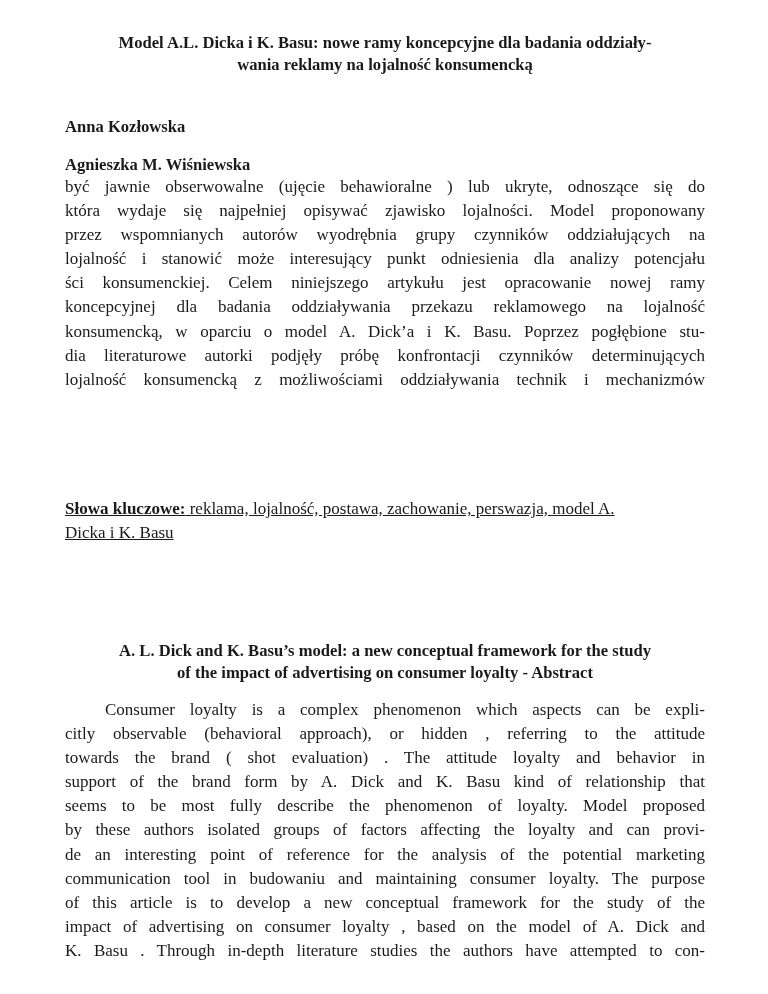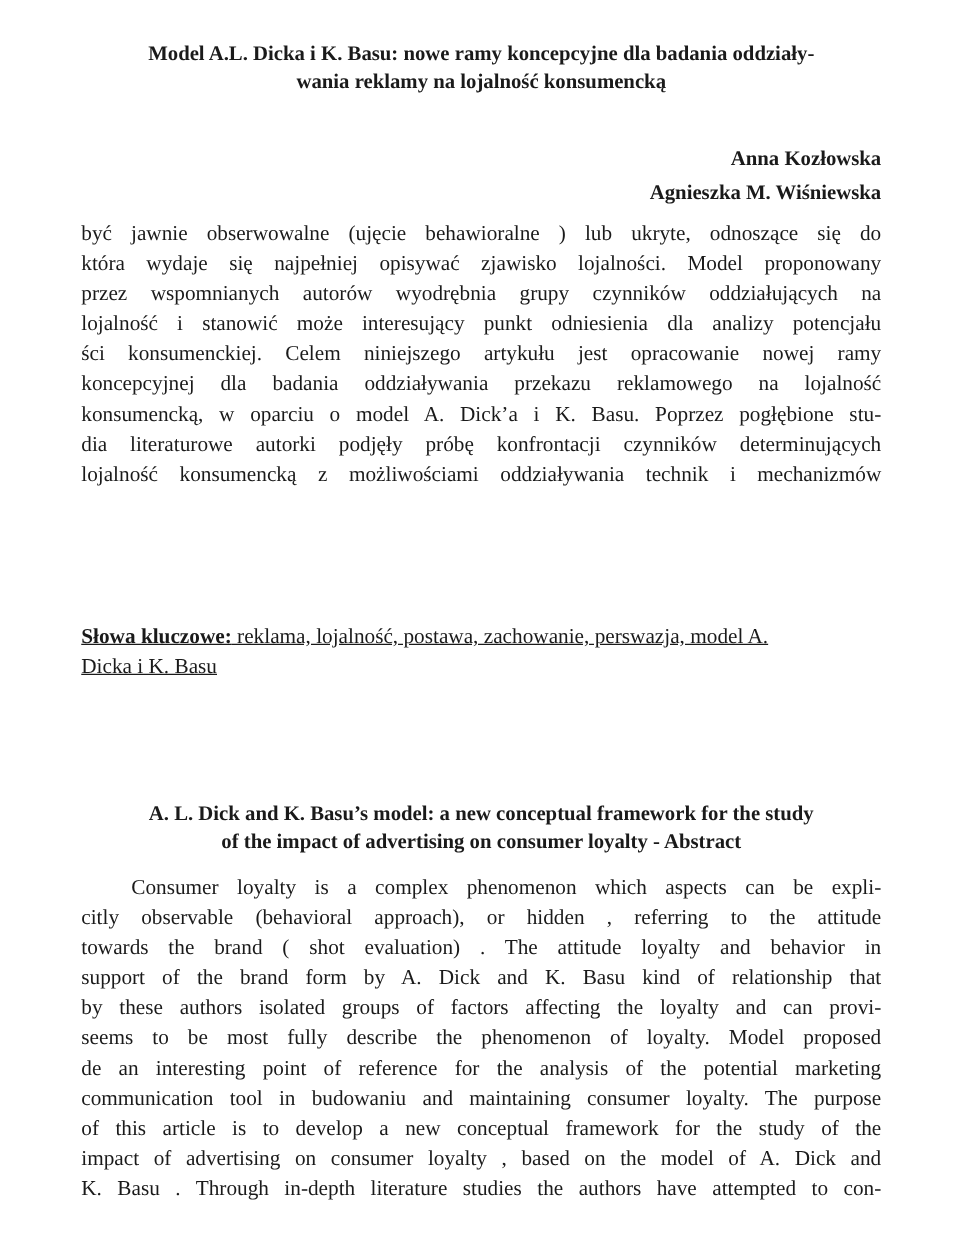--- a/index.html
+++ b/index.html
@@ -8,21 +8,21 @@
       font-family: "Liberation Serif", "DejaVu Serif", serif;
       color: #1a1a1a;
     }
     .page { position: absolute; left: 65px; top: 0; width: 640px; }
     .title {
       position: absolute; left: 0; width: 640px; text-align: center;
       font-weight: bold; font-size: 16.6px; line-height: 22px; margin: 0;
     }
     .title span { display: block; }
     .author {
-      position: absolute; left: 0; width: 640px; text-align: right;
+      position: absolute; left: 0; width: 640px; text-align: left;
       font-weight: bold; font-size: 16.6px; line-height: 22px; margin: 0;
     }
     .para {
       position: absolute; left: 0; width: 640px; margin: 0;
       font-size: 17px; line-height: 24.1px; text-align: justify;
       text-indent: 40px; hyphens: manual;
     }
     .para .ln { display: block; text-align: justify; text-align-last: justify; text-indent: 0; }
     .para .ln.first { padding-left: 40px; }
     .para .ln.last { text-align-last: left; }
@@ -37,21 +37,21 @@
 <body>
 
 <div class="page">
 
   <h1 class="title" style="top:32px;">
     <span>Model A.L. Dicka i K. Basu: nowe ramy koncepcyjne dla badania oddziały-</span>
     <span>wania reklamy na lojalność konsumencką</span>
   </h1>
 
   <p class="author" style="top:116px;">Anna Kozłowska</p>
-  <p class="author" style="top:143px;">Agnieszka M. Wiśniewska</p>
+  <p class="author" style="top:154px;">Agnieszka M. Wiśniewska</p>
 
   <div class="para" style="top:175px; text-indent:0;">
     <span class="ln">być jawnie obserwowalne (ujęcie behawioralne ) lub ukryte, odnoszące się do</span>
     <span class="ln">która wydaje się najpełniej opisywać zjawisko lojalności. Model proponowany</span>
     <span class="ln">przez wspomnianych autorów wyodrębnia grupy czynników oddziałujących na</span>
     <span class="ln">lojalność i stanowić może interesujący punkt odniesienia dla analizy potencjału</span>
     <span class="ln">ści konsumenckiej. Celem niniejszego artykułu jest opracowanie nowej ramy</span>
     <span class="ln">koncepcyjnej dla badania oddziaływania przekazu reklamowego na lojalność</span>
     <span class="ln">konsumencką, w oparciu o model A. Dick’a i K. Basu. Poprzez pogłębione stu-</span>
     <span class="ln">dia literaturowe autorki podjęły próbę konfrontacji czynników determinujących</span>
@@ -66,22 +66,22 @@
   <h2 class="title" style="top:640px;text-align:center;">
     <span>A. L. Dick and K. Basu’s model: a new conceptual framework for the study</span>
     <span>of the impact of advertising on consumer loyalty - Abstract</span>
   </h2>
 
   <div class="para" style="top:698px; text-indent:0;">
     <span class="ln first">Consumer loyalty is a complex phenomenon which aspects can be expli-</span>
     <span class="ln">citly observable (behavioral approach), or hidden , referring to the attitude</span>
     <span class="ln">towards the brand ( shot evaluation) . The attitude loyalty and behavior in</span>
     <span class="ln">support of the brand form by A. Dick and K. Basu kind of relationship that</span>
+    <span class="ln">seems to be most fully describe the phenomenon of loyalty. Model proposed</span>
     <span class="ln">by these authors isolated groups of factors affecting the loyalty and can provi-</span>
-    <span class="ln">seems to be most fully describe the phenomenon of loyalty. Model proposed</span>
     <span class="ln">de an interesting point of reference for the analysis of the potential marketing</span>
     <span class="ln">communication tool in budowaniu and maintaining consumer loyalty. The purpose</span>
     <span class="ln">of this article is to develop a new conceptual framework for the study of the</span>
     <span class="ln">impact of advertising on consumer loyalty , based on the model of A. Dick and</span>
     <span class="ln">K. Basu . Through in-depth literature studies the authors have attempted to con-</span>
   </div>
 
 </div>
 
 </body></html>

